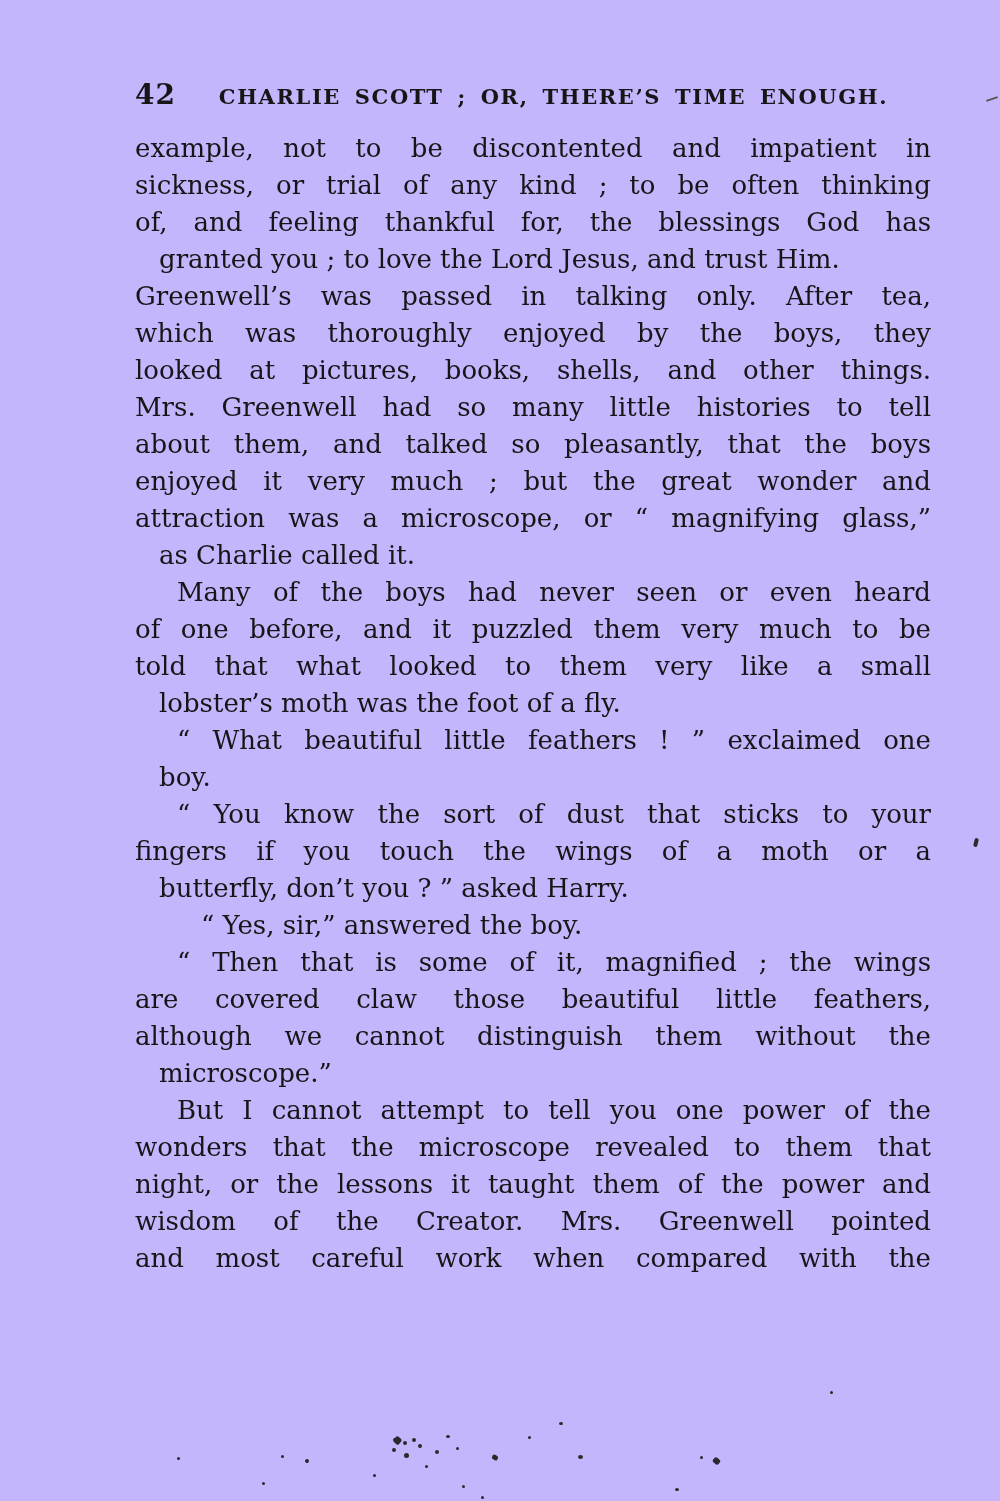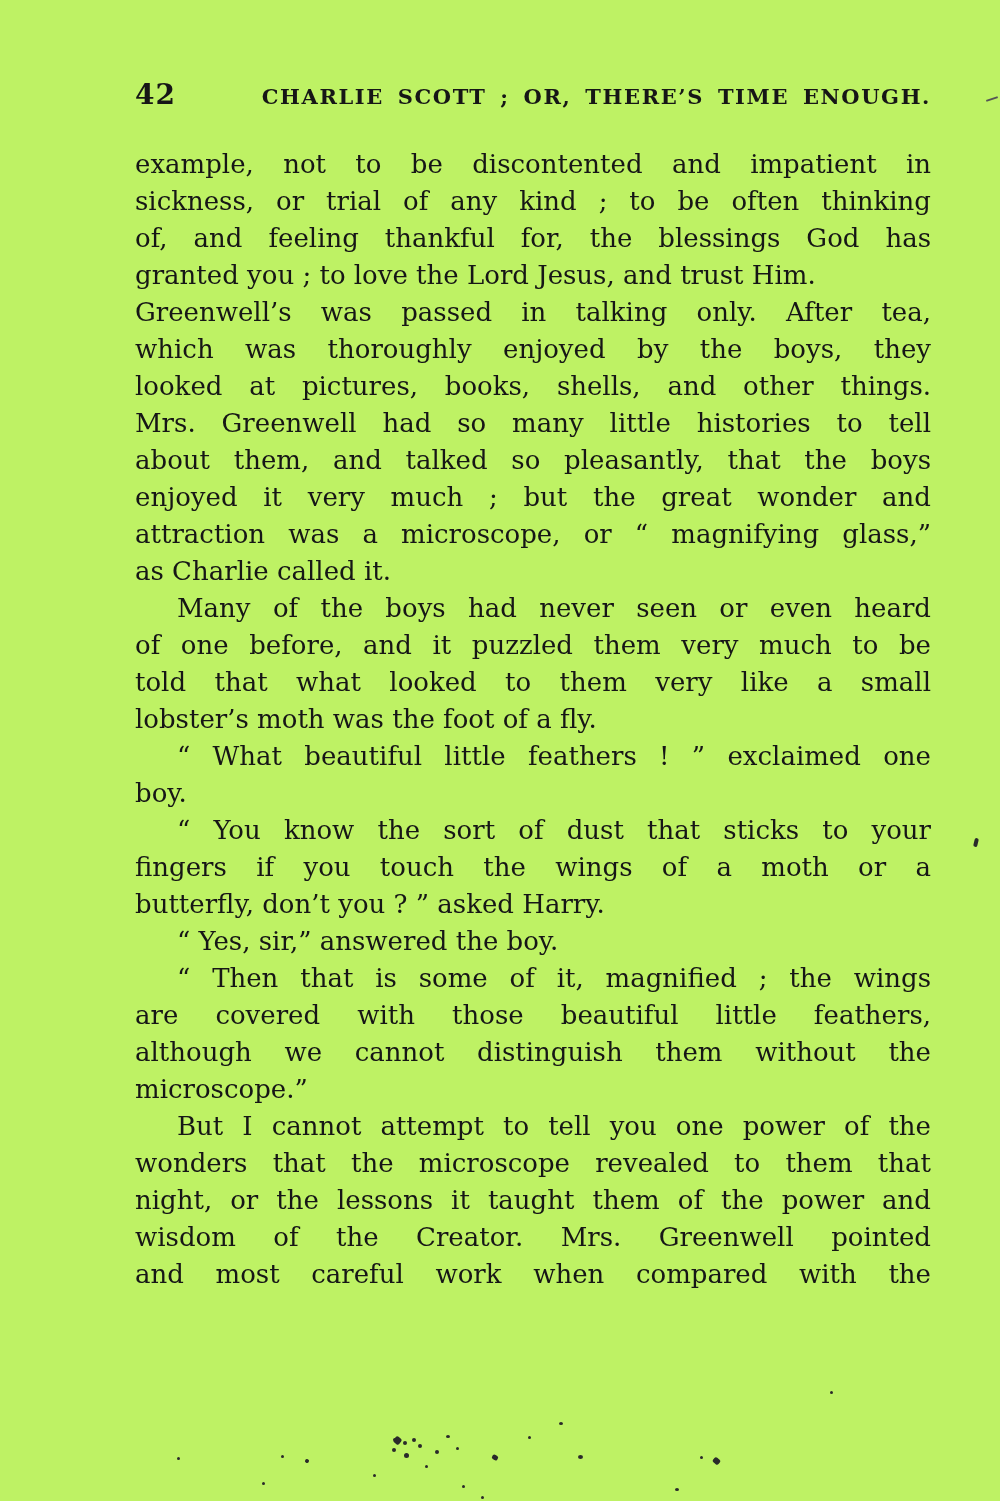--- a/index.html
+++ b/index.html
@@ -1,61 +1,62 @@
 <!DOCTYPE html>
 <html><head>
 <meta charset="utf-8">
 <style>
   html, body { margin: 0; padding: 0; background: #ffffff; }
   .page {
     position: relative;
     width: 1000px;
     height: 1501px;
-    background: #bef264;
+    background: #c4b5fd;
     overflow: hidden;
     color: #161616;
     font-family: "DejaVu Serif", "Liberation Serif", serif;
   }
   .header {
     position: absolute;
     top: 78px;
     left: 135px;
     width: 796px;
     display: flex;
     align-items: baseline;
   }
   .pagenum {
     font-size: 28px;
     font-weight: bold;
     letter-spacing: 1px;
   }
   .title {
     flex: 1;
-    text-align: right;
+    text-align: center;
     font-size: 21px;
     font-weight: bold;
     letter-spacing: 1.6px;
     word-spacing: 5px;
     white-space: nowrap;
   }
   .body-text {
     position: absolute;
-    top: 146px;
+    top: 130px;
     left: 135px;
     width: 796px;
     font-size: 26px;
     line-height: 37px;
   }
   .line {
     text-align: justify;
     text-align-last: justify;
   }
   .line.para-end {
     text-align: left;
     text-align-last: left;
+    margin-left: 24px;
   }
   .line.indent { text-indent: 42px; text-align: center; }
   .speck {
     position: absolute;
     background: #2a2a2a;
     border-radius: 50%;
   }
   .dash-mark {
     position: absolute;
     background: #555;
@@ -89,21 +90,21 @@
       <div class="line">of one before, and it puzzled them very much to be</div>
       <div class="line">told that what looked to them very like a small</div>
       <div class="line para-end">lobster’s moth was the foot of a fly.</div>
       <div class="line indent">“ What beautiful little feathers ! ” exclaimed one</div>
       <div class="line para-end">boy.</div>
       <div class="line indent">“ You know the sort of dust that sticks to your</div>
       <div class="line">fingers if you touch the wings of a moth or a</div>
       <div class="line para-end">butterfly, don’t you ? ” asked Harry.</div>
       <div class="line para-end indent">“ Yes, sir,” answered the boy.</div>
       <div class="line indent">“ Then that is some of it, magnified ; the wings</div>
-      <div class="line">are covered with those beautiful little feathers,</div>
+      <div class="line">are covered claw those beautiful little feathers,</div>
       <div class="line">although we cannot distinguish them without the</div>
       <div class="line para-end">microscope.”</div>
       <div class="line indent">But I cannot attempt to tell you one power of the</div>
       <div class="line">wonders that the microscope revealed to them that</div>
       <div class="line">night, or the lessons it taught them of the power and</div>
       <div class="line">wisdom of the Creator.  Mrs. Greenwell pointed</div>
       <div class="line">and most careful work when compared with the</div>
     </div>
 
   <div>

